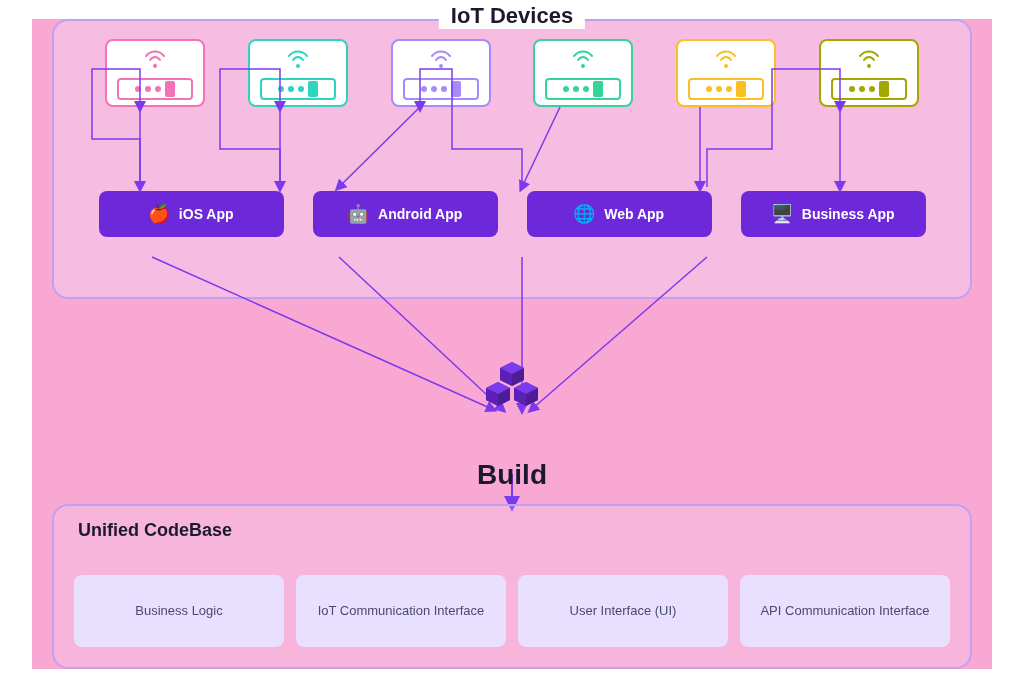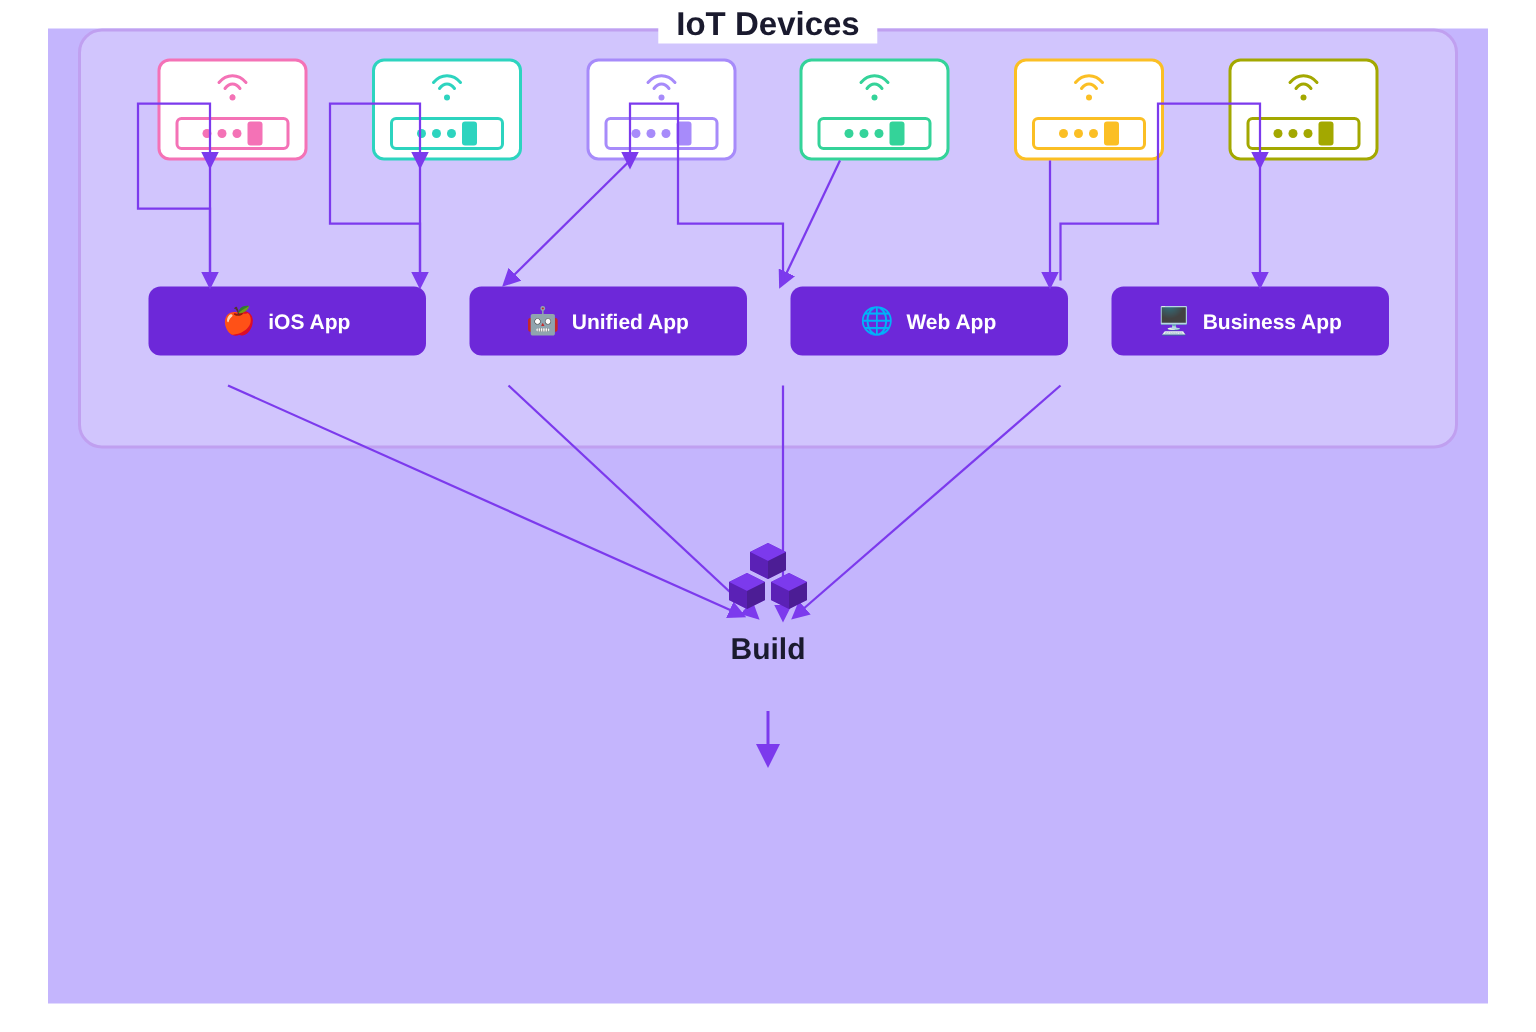--- a/index.html
+++ b/index.html
@@ -10,21 +10,21 @@
       font-family: 'Arial', sans-serif;
       overflow: hidden;
       display: flex;
       align-items: center;
       justify-content: center;
     }
     .diagram-container {
       width: 960px;
       height: 650px;
       position: relative;
-      background: #c4b5fd;
+      background: #f9a8d4;
     }
 
     
     .iot-section {
       position: absolute;
       top: 0;
       left: 20px;
       right: 20px;
       height: 280px;
       border: 2px solid #c0a0f0;
@@ -170,23 +170,24 @@
       display: flex;
       flex-direction: column;
       align-items: center;
       gap: 4px;
     }
     .build-icon {
       width: 64px;
       height: 64px;
     }
     .build-label {
-      font-size: 20px;
+      font-size: 28px;
       font-weight: 900;
       color: #1a1a2e;
+      margin-top: 37px;
     }
 
     
     .codebase-section {
       position: absolute;
       bottom: 0;
       left: 20px;
       right: 20px;
       height: 165px;
       border: 2px solid #c0a0f0;
@@ -329,21 +330,21 @@
       </div>
     </div>
 
     <div class="apps-row">
       <div class="app-btn">
         <span class="app-icon">🍎</span>
         <span>iOS App</span>
       </div>
       <div class="app-btn">
         <span class="app-icon">🤖</span>
-        <span>Unified App</span>
+        <span>Android App</span>
       </div>
       <div class="app-btn">
         <span class="app-icon">🌐</span>
         <span>Web App</span>
       </div>
       <div class="app-btn">
         <span class="app-icon">🖥️</span>
         <span>Business App</span>
       </div>
     </div>
@@ -403,14 +404,31 @@
       <g transform="translate(34, 28)">
         <polygon points="12,0 24,6 24,18 12,24 0,18 0,6" fill="#6d28d9"></polygon>
         <polygon points="12,0 24,6 12,12 0,6" fill="#7c3aed"></polygon>
         <polygon points="0,6 12,12 12,24 0,18" fill="#5b21b6"></polygon>
         <polygon points="24,6 12,12 12,24 24,18" fill="#4c1d95"></polygon>
       </g>
     </svg>
     <span class="build-label">Build</span>
   </div>
 
+  <div class="codebase-section">
+    <span class="codebase-title">Unified CodeBase</span>
+    <div class="codebase-items">
+      <div class="codebase-item">
+        <span>Business Logic</span>
+      </div>
+      <div class="codebase-item">
+        <span>IoT Communication Interface</span>
+      </div>
+      <div class="codebase-item">
+        <span>User Interface (UI)</span>
+      </div>
+      <div class="codebase-item">
+        <span>API Communication Interface</span>
+      </div>
+    </div>
+  </div>
 
 </div>
 
 </body></html>

